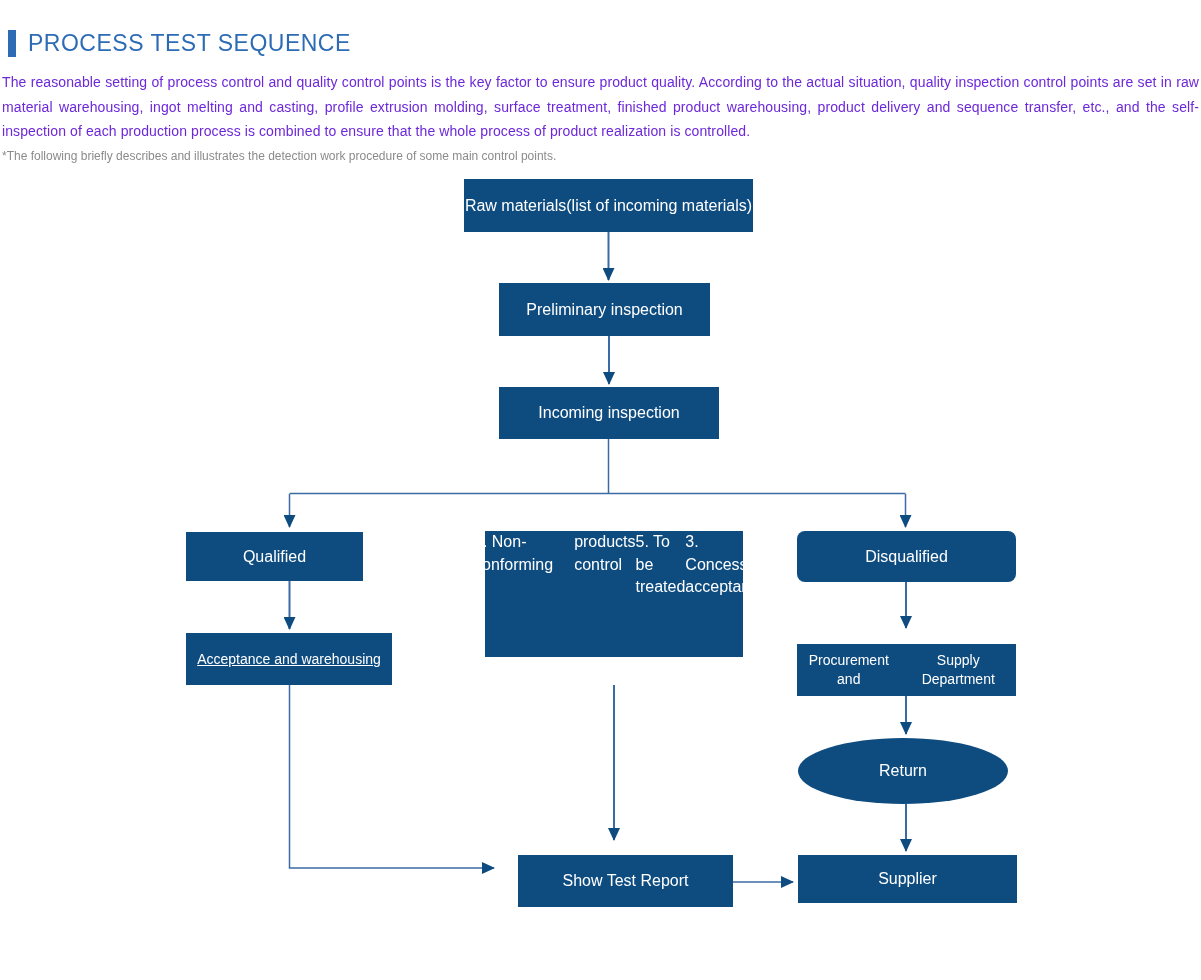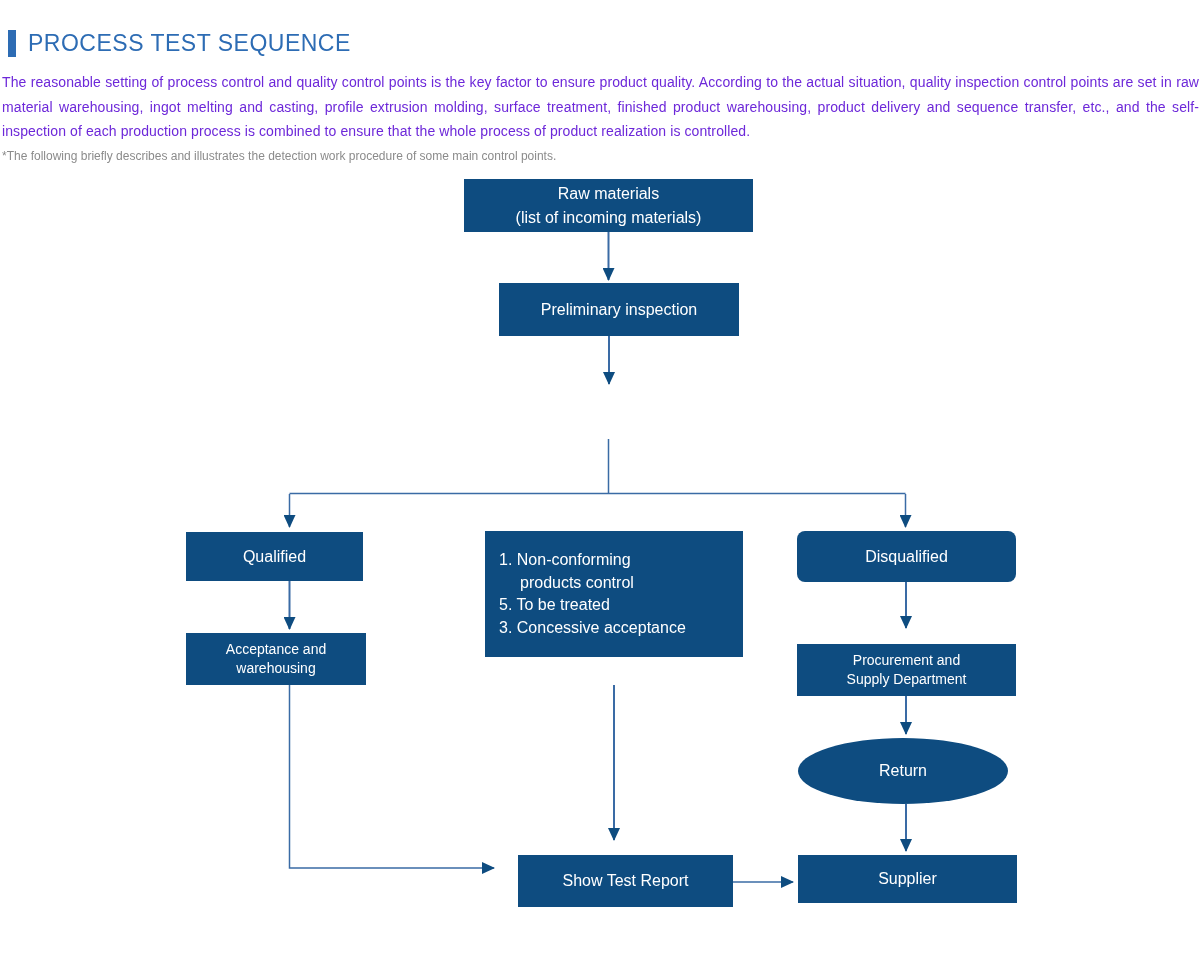--- a/index.html
+++ b/index.html
@@ -23,21 +23,21 @@
     font-size: 14px; line-height: 24.5px;
     color: #6d28d9; text-align: justify; letter-spacing: 0.1px;
   }
   .note { margin: 0 2px; font-size: 12px; line-height: 24.5px; color: #8b8b8b; }
   
   .flow { position: absolute; inset: 0; }
   .connectors { position: absolute; top: 0; left: 0; pointer-events: none; }
   .node {
     position: absolute;
     background: #0e4c80; color: #ffffff;
-    display: flex; flex-direction: column;
+    display: flex; 
     align-items: center; justify-content: center;
     text-align: center;
     font-size: 16px; line-height: 24px;
   }
   .node.small { font-size: 14px; line-height: 19px; }
   .node.ellipse { border-radius: 50%; }
   .node.list { align-items: flex-start; text-align: left; padding-left: 14px; box-sizing: border-box; line-height: 22.5px; }
   .node.list .indent { padding-left: 21px; }
 </style>
 </head>
@@ -73,35 +73,36 @@
     <path d="M614 685 V840" stroke="#3a6ba5" stroke-width="2" fill="none" marker-end="url(#arr)"></path>
     <path d="M289.5 685 V868 H494" stroke="#3a6ba5" stroke-width="1.5" fill="none" marker-end="url(#arr)"></path>
     <path d="M713 882 H793" stroke="#3a6ba5" stroke-width="1.5" fill="none" marker-end="url(#arr)"></path>
   </svg>
 
   <div class="node" style="left:464px; top:179px; width:289px; height:53px;">
     <span>Raw materials</span>
     <span>(list of incoming materials)</span>
   </div>
 
-  <div class="node" style="left:499px; top:283px; width:240px; height:53px;">Preliminary inspection</div>
+  <div class="node" style="left:499px; top:283px; width:211px; height:53px;">Preliminary inspection</div>
 
+  <div class="node" style="left:499px; top:387px; width:220px; height:52px;">Incoming inspection</div>
 
   <div class="node" style="left:186px; top:532px; width:177px; height:49px;">Qualified</div>
 
   <div class="node list" style="left:485px; top:531px; width:258px; height:126px;">
     <span>1. Non-conforming</span>
     <span class="indent">products control</span>
     <span>5. To be treated</span>
     <span>3. Concessive acceptance</span>
   </div>
 
   <div class="node" style="left:797px; top:531px; width:219px; height:51px;border-radius:8px;">Disqualified</div>
 
-  <div class="node small" style="left:186px; top:633px; width:180px; height:52px;">Acceptance and warehousing</div>
+  <div class="node small" style="left:186px; top:633px; width:206px; height:52px;text-decoration:underline;">Acceptance and warehousing</div>
 
   <div class="node small" style="left:797px; top:644px; width:219px; height:52px;">
     <span>Procurement and</span>
     <span>Supply Department</span>
   </div>
 
   <div class="node ellipse" style="left:798px; top:738px; width:210px; height:66px;">Return</div>
 
   <div class="node" style="left:498px; top:855px; width:215px; height:52px;margin-left:20px;">Show Test Report</div>
 

